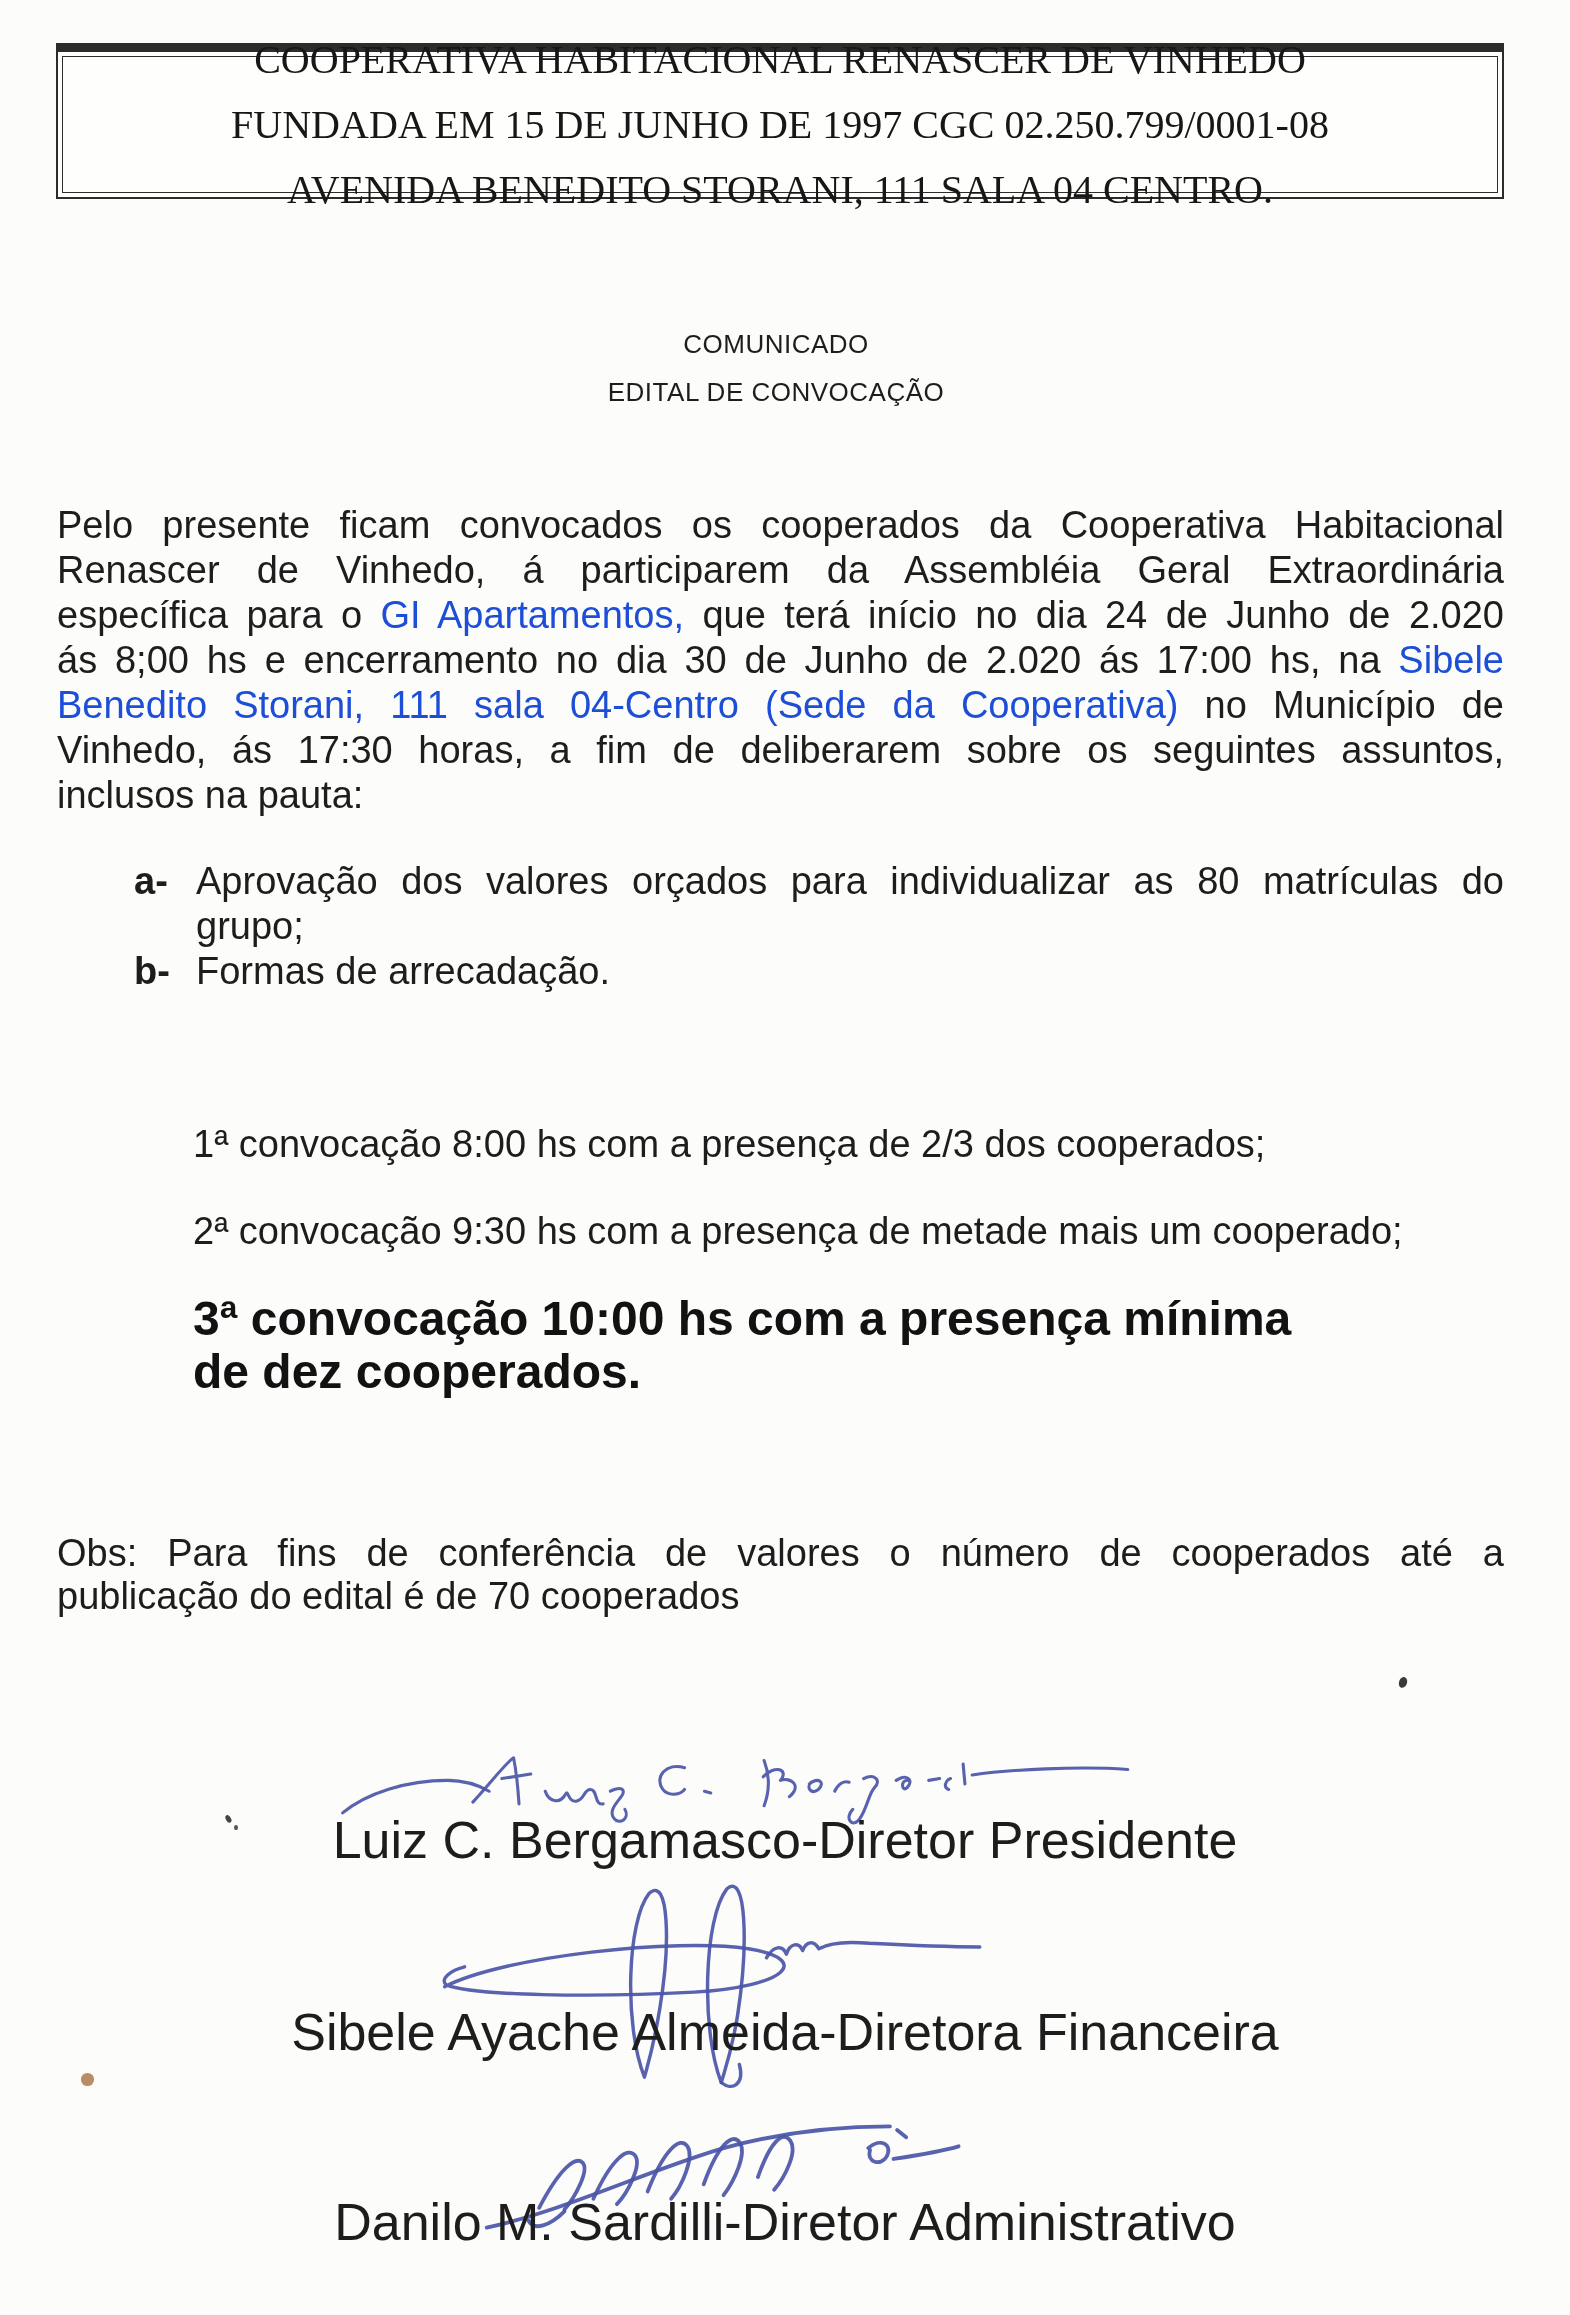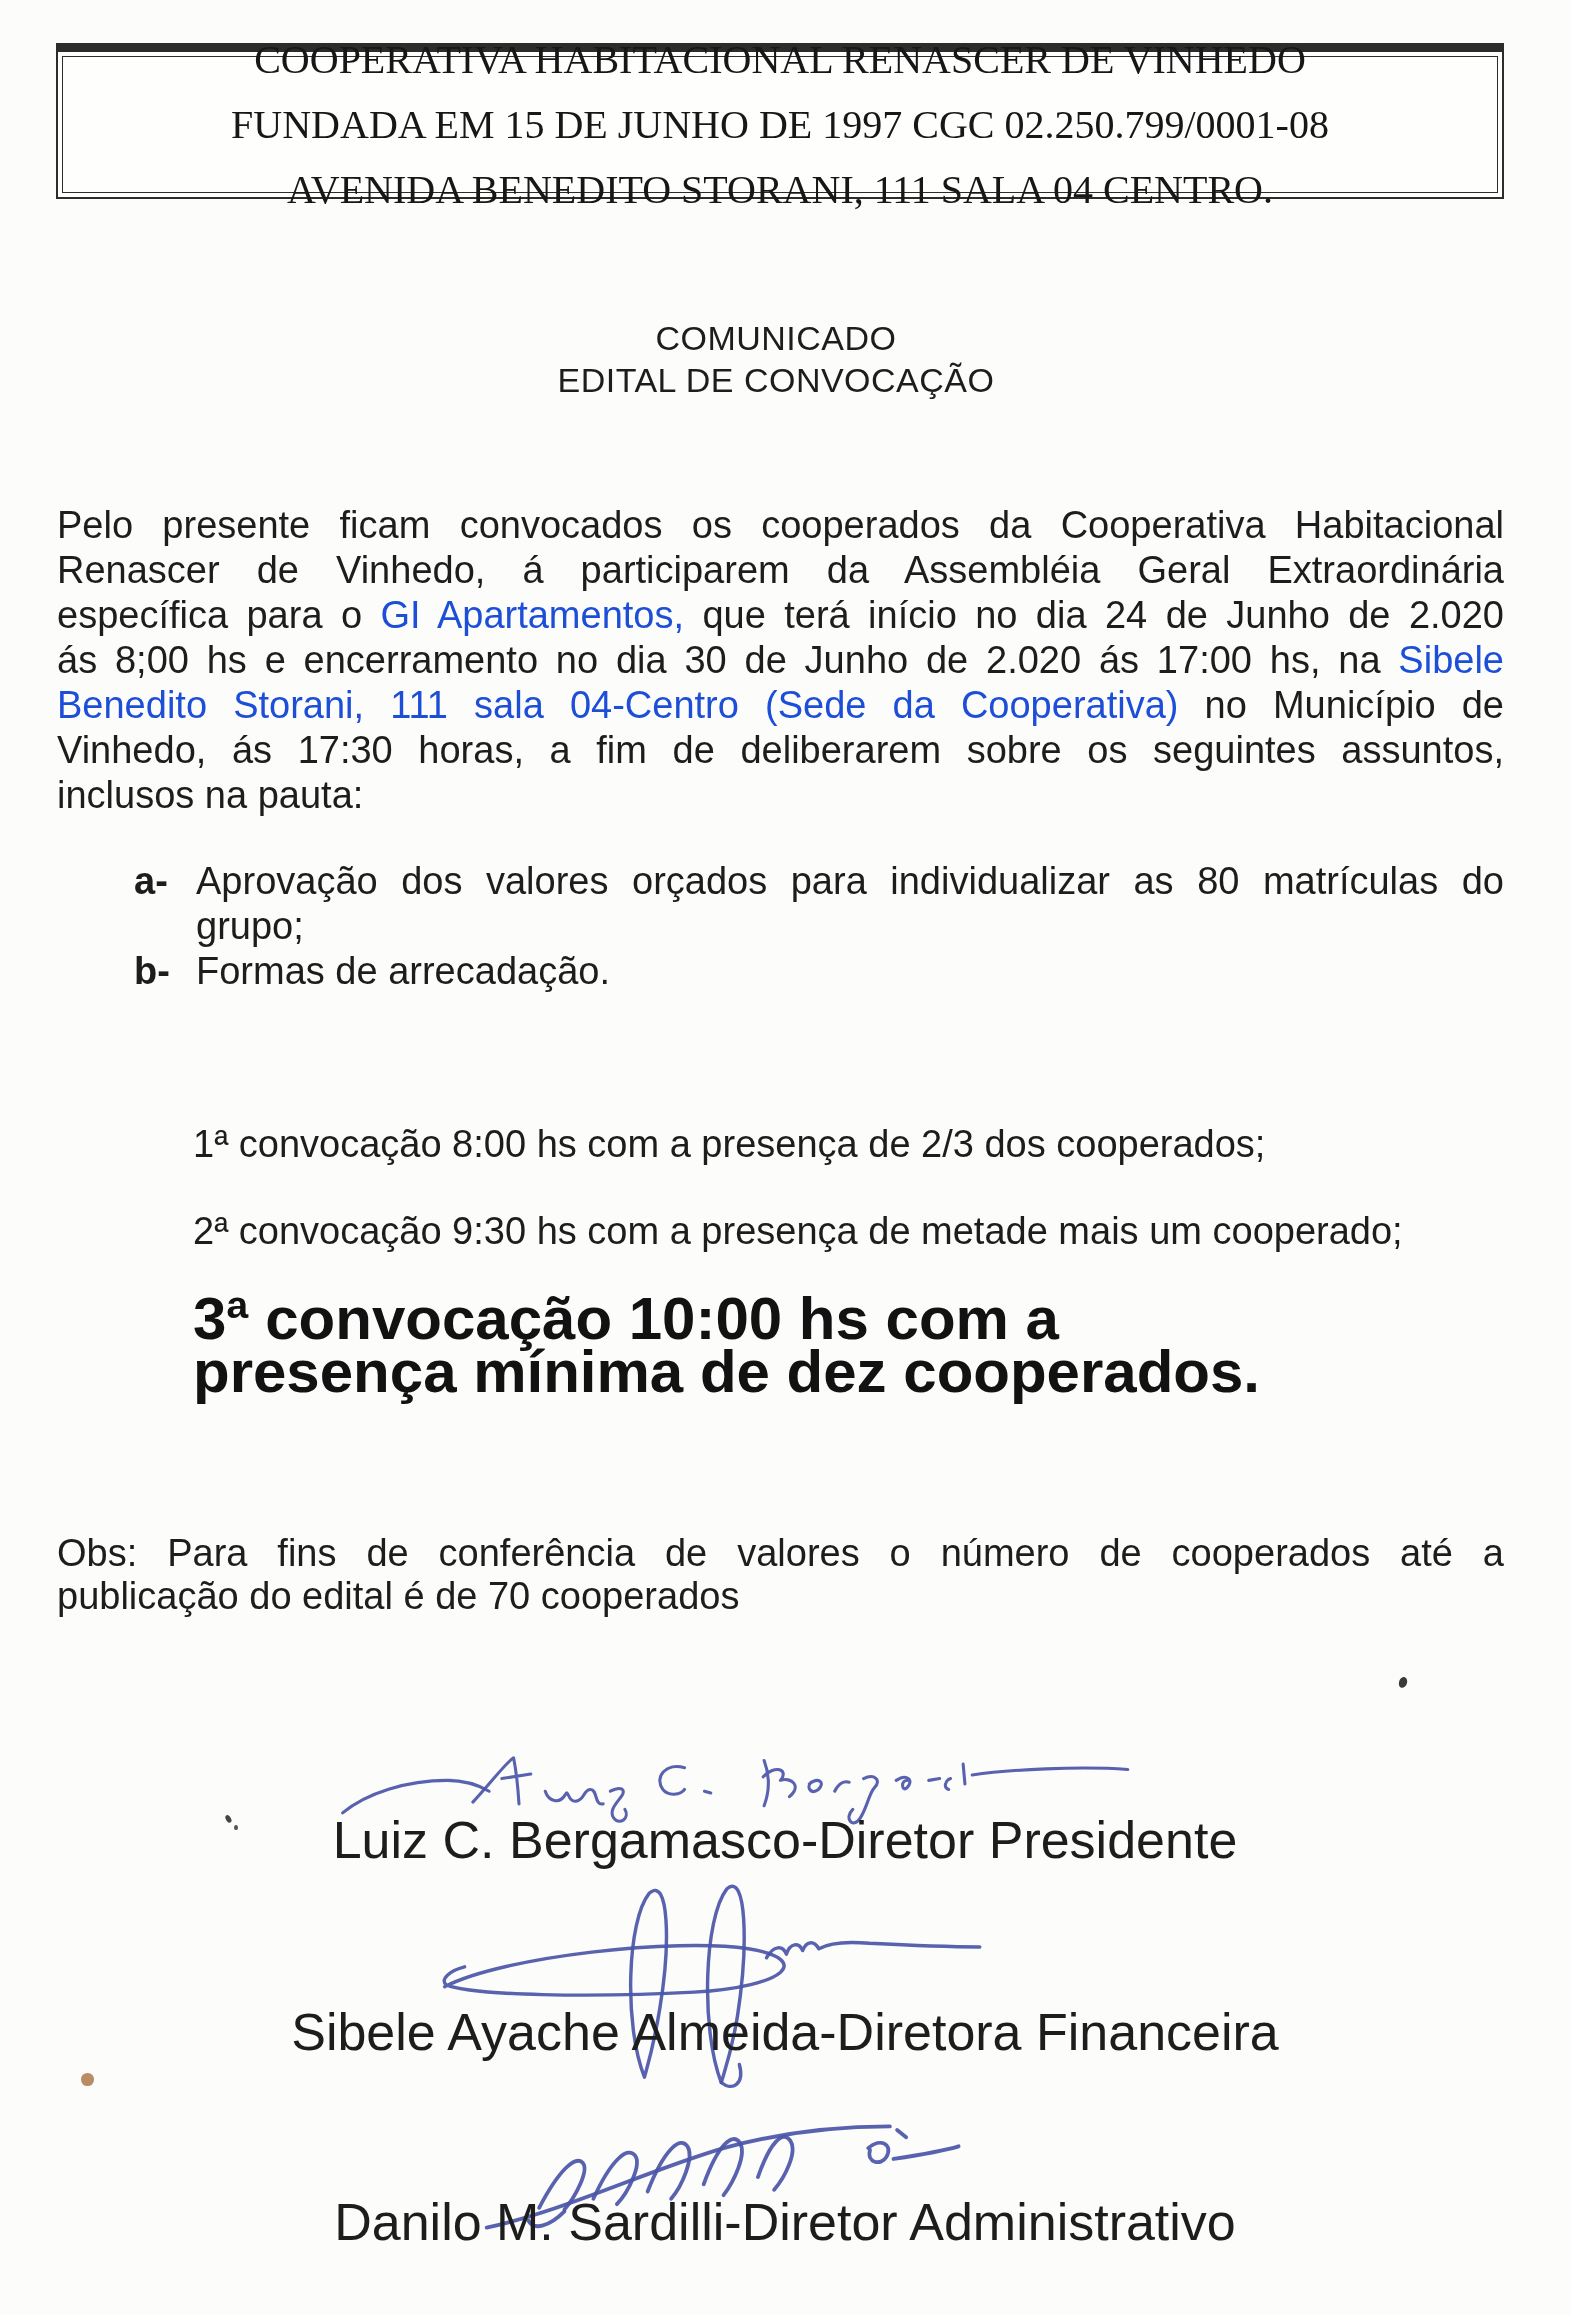--- a/index.html
+++ b/index.html
@@ -22,36 +22,36 @@
     padding:1.8px 9px; gap:23px;
   }
   .lh-line {
     font-family:"Liberation Serif","DejaVu Serif",serif;
     font-size:40px; line-height:42px; white-space:nowrap; color:#171717;
   }
   
   .doc-title {
     position:absolute; left:0; top:317px; width:1552px; text-align:center;
   }
-  .doc-title div { font-size:34px; line-height:42px; letter-spacing:0.5px; }
+  .doc-title div { font-size:26px; line-height:42px; letter-spacing:0.5px;margin-top:6px; }
   
   .intro  { position:absolute; left:57px;  top:503px;  width:1447px; font-size:38px; line-height:45px; }
   .agenda { position:absolute; left:134px; top:859px;  width:1370px; font-size:38px; line-height:45px; }
   .agenda-item { display:flex; }
   .agenda-marker { width:62px; font-weight:bold; flex:0 0 auto; }
   .agenda-body { flex:1 1 auto; }
   .line { min-height:1em; }
   .line.j { text-align:justify; text-align-last:justify; }
   b { font-weight:normal; color:#1d4ed8; }
   .conv { position:absolute; left:193px; font-size:38px; line-height:45px; white-space:nowrap; }
   .conv1 { top:1122px; }
   .conv2 { top:1209px; }
   .conv3 {
     position:absolute; left:193px; top:1292px; width:1131px;
-    font-size:60px; line-height:53px; font-weight:bold; color:#121212;
+    font-size:48px; line-height:53px; font-weight:bold; color:#121212;
   }
   .obs { position:absolute; left:57px; top:1532px; width:1447px; font-size:38px; line-height:43px; }
   
   .sig { position:absolute; overflow:visible; }
   .sig path { fill:none; stroke:var(--ink); stroke-linecap:round; stroke-linejoin:round; opacity:0.92; }
   .sig1 { left:339px; top:1753px; width:796px; height:100px; }
   .sig2 { left:423px; top:1880px; width:583px; height:208px; }
   .sig3 { left:481px; top:2121px; width:552px; height:113px; }
   .sig1 path { stroke-width:3.4px; }
   .sig2 path { stroke-width:3.8px; }

